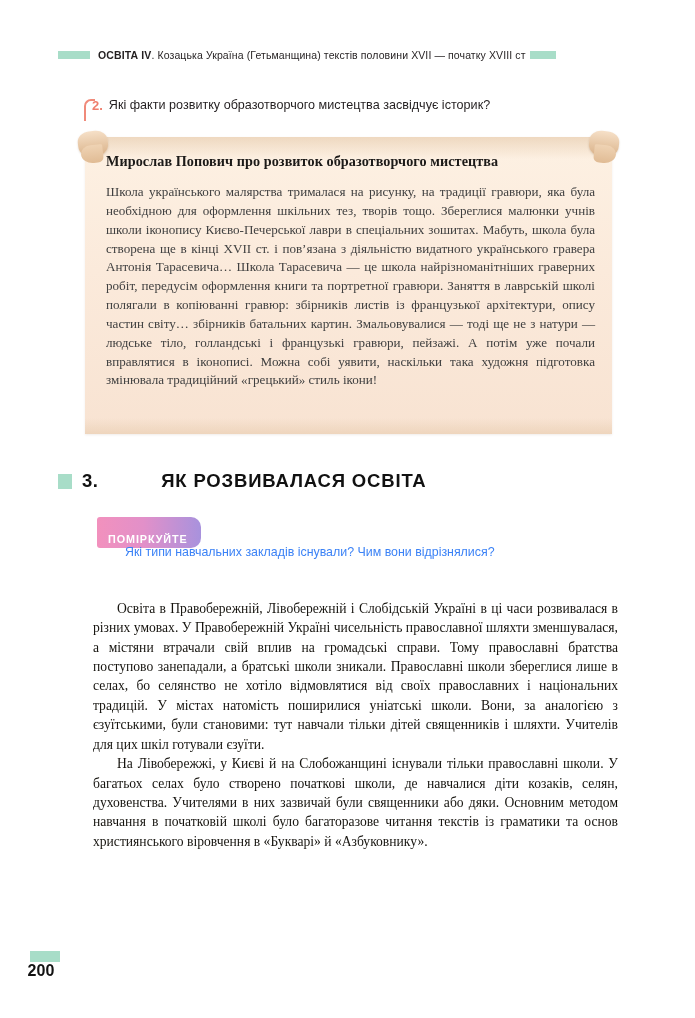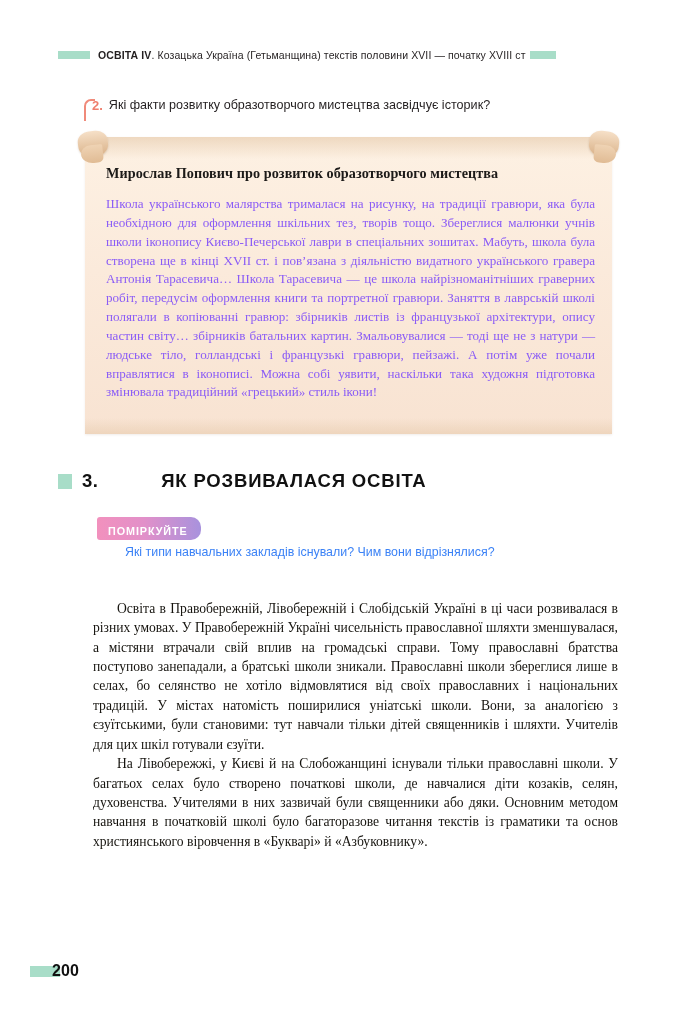--- a/index.html
+++ b/index.html
@@ -145,28 +145,28 @@
     position: absolute;
     top: 24px;
     left: 28px;
     width: 489px;
   }
   .scroll-title {
     font-family: "Liberation Serif", "DejaVu Serif", serif;
     font-weight: 700;
     font-size: 14.2px;
     color: #1c1a18;
-    margin: 12px 0 13px 0;
+    margin: 0 0 13px 0;
     letter-spacing: 0.005em;
   }
   .scroll-body {
     font-family: "Liberation Serif", "DejaVu Serif", serif;
     font-size: 13.1px;
     line-height: 1.44;
-    color: #8b5cf6;
+    color: #404040;
     text-align: justify;
     margin: 0;
     hyphens: manual;
   }
 
   
   .section-heading {
     position: absolute;
     top: 470px;
     left: 58px;
@@ -197,21 +197,21 @@
     letter-spacing: 0.045em;
     margin-left: 41px;
   }
 
   
   .think-badge {
     position: absolute;
     top: 517px;
     left: 97px;
     height: 19px;
-    padding: 4px 13px 0 11px;
+    padding: 12px 13px 0 11px;
     display: flex;
     align-items: center;
     background: linear-gradient(90deg, #f291bd 0%, #e290c9 45%, #a892dd 100%);
     border-radius: 3px 10px 10px 3px;
   }
   .think-badge-label {
     font-family: "Liberation Sans", "DejaVu Sans", sans-serif;
     font-size: 10.8px;
     font-weight: 700;
     letter-spacing: 0.085em;
@@ -246,20 +246,21 @@
     margin: 0 0 0.5px 0;
   }
 
   
   .folio {
     position: absolute;
     bottom: 38px;
     left: 30px;
     display: flex;
     align-items: center;
+    flex-direction: column;
   }
   .folio-bar {
     width: 30px;
     height: 11px;
     background: #a8ddc8;
     flex: none;
   }
   .folio-num {
     font-family: "Liberation Sans", "DejaVu Sans", sans-serif;
     font-size: 16px;

